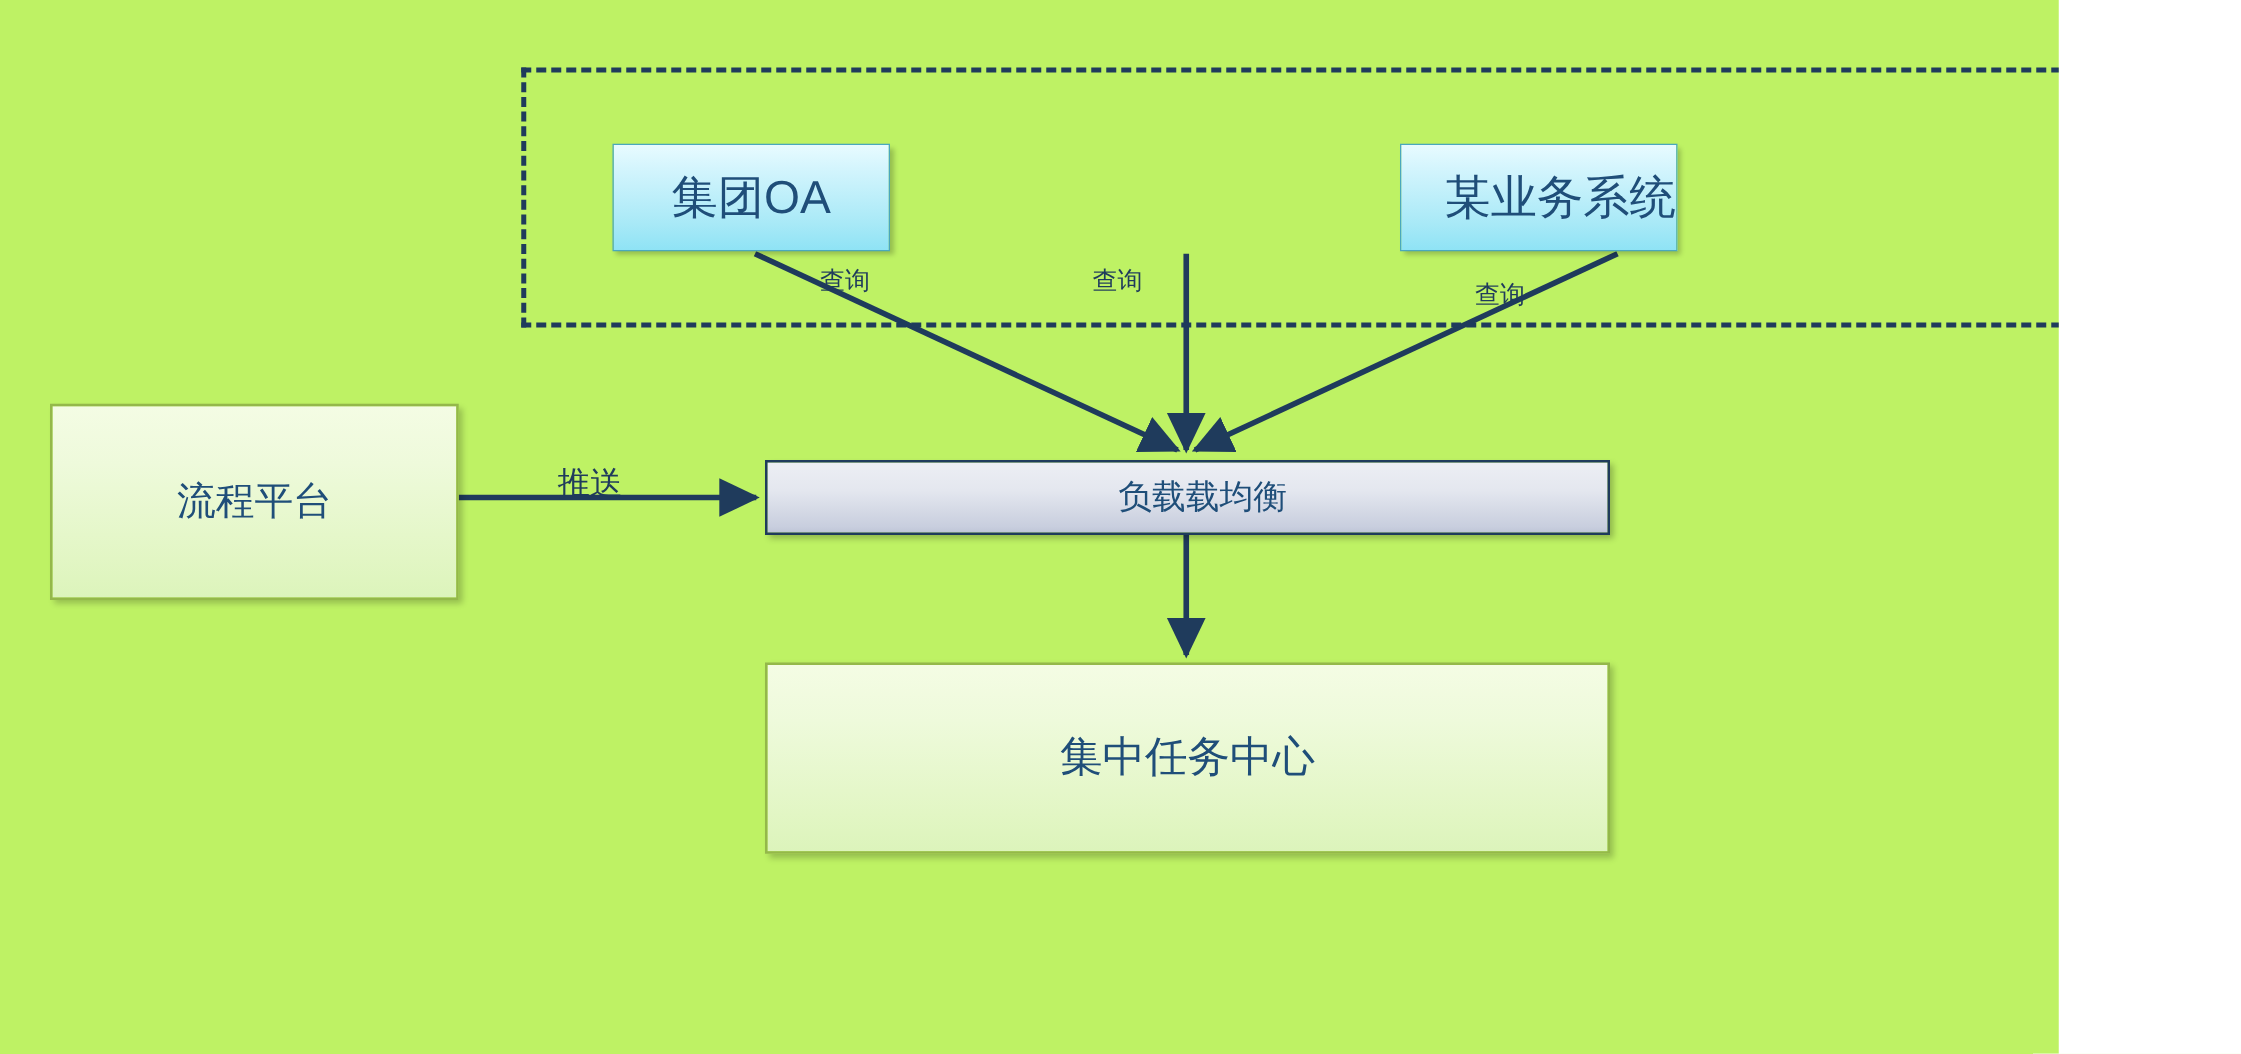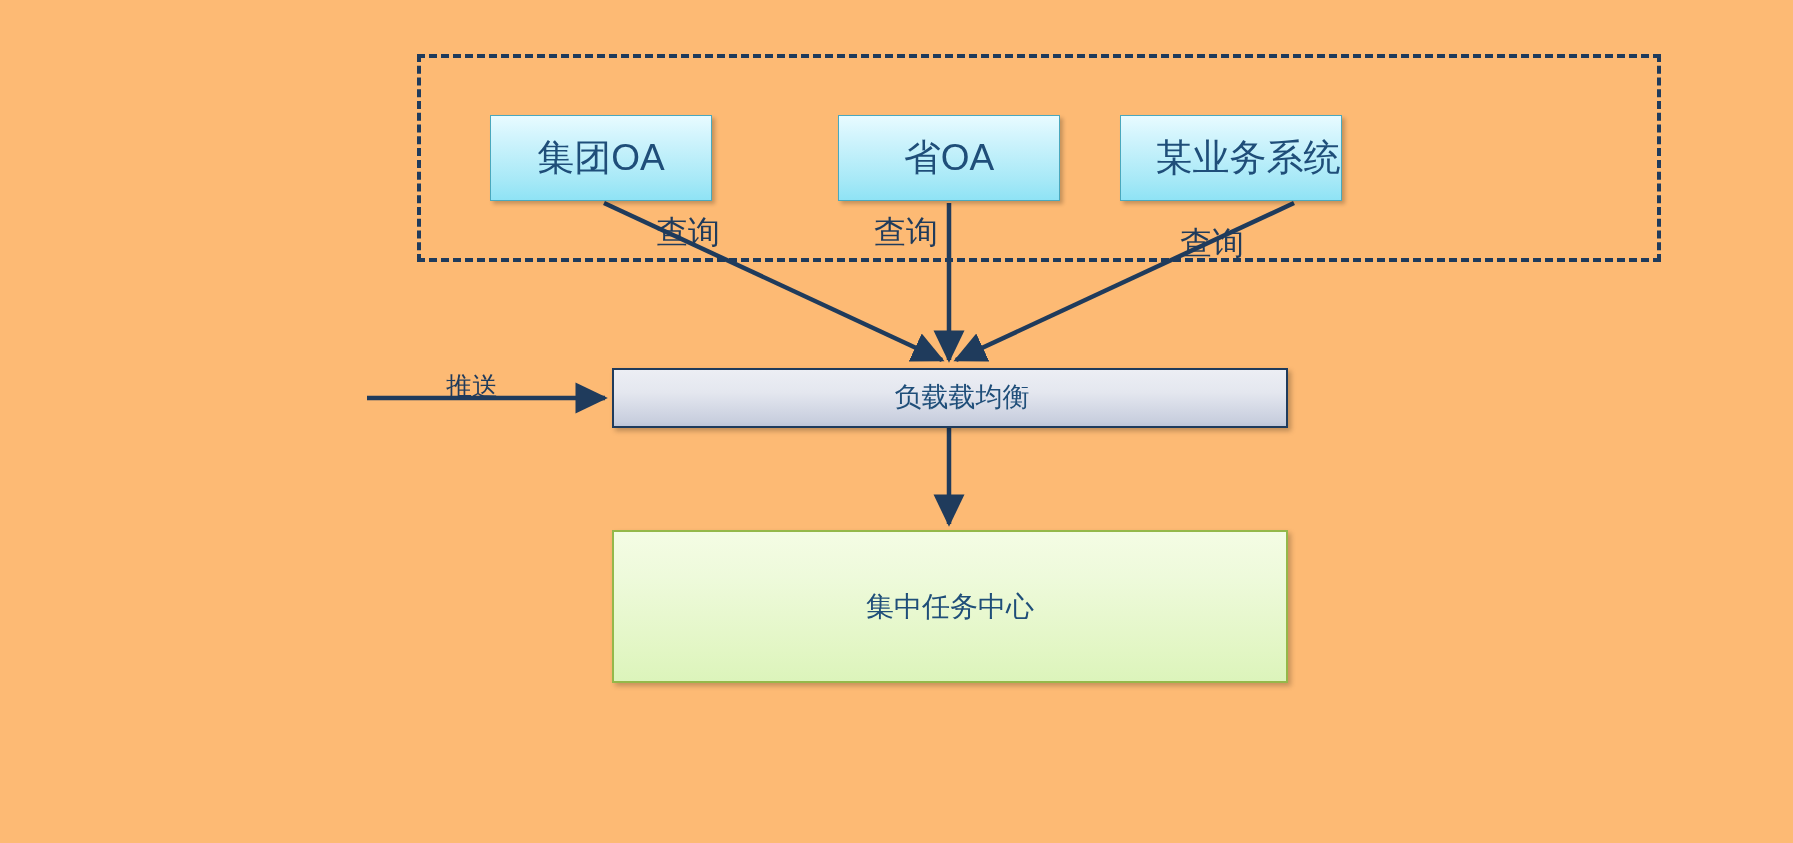--- a/index.html
+++ b/index.html
@@ -5,23 +5,23 @@
   html, body {
     margin: 0;
     padding: 0;
     background: #ffffff;
   }
   body {
     font-family: "Liberation Sans", "DejaVu Sans", sans-serif;
   }
   #canvas {
     position: relative;
-    width: 1793px;
+    width: 1647px;
     height: 843px;
-    background: #fdba74;
+    background: #bef264;
     overflow: hidden;
   }
   #edges {
     position: absolute;
     left: 0;
     top: 0;
     width: 1793px;
     height: 843px;
     pointer-events: none;
   }
@@ -64,36 +64,36 @@
     border: 2px solid #1f3b5c;
     box-shadow: 3px 3px 5px rgba(0,0,0,0.25);
     font-size: 27px;
   }
 
   
   .node-green {
     background: linear-gradient(to bottom, #f4fce4 0%, #eefadb 30%, #e2f6c4 80%, #dcf4bb 100%);
     border: 2px solid #94b84a;
     box-shadow: 3px 3px 5px rgba(0,0,0,0.22);
-    font-size: 28px;
+    font-size: 34px;
   }
 
   
   #node-group-oa      { left: 490px;  top: 115px; width: 222px; height: 86px; }
   #node-province-oa   { left: 838px;  top: 115px; width: 222px; height: 86px; }
   #node-biz-system    { left: 1120px; top: 115px; width: 222px; height: 86px; padding-left: 34px; }
   #node-load-balancer { left: 612px;  top: 368px; width: 676px; height: 60px; padding-left: 24px; }
   #node-process-plat  { left: 40px;   top: 323px; width: 327px; height: 157px; font-size: 31px; }
   #node-task-center   { left: 612px;  top: 530px; width: 676px; height: 153px; }
 
   
   .edge-label {
     position: absolute;
     color: #1f3b5c;
-    font-size: 32px;
+    font-size: 20px;
     white-space: pre;
   }
   #label-query-1 { left: 656px;  top: 211px; }
   #label-query-2 { left: 874px;  top: 211px; }
   #label-query-3 { left: 1180px; top: 222px; }
   #label-push    { left: 446px;  top: 359px; font-size: 26px; margin-top: 10px; }
 </style>
 </head>
 <body>
 
@@ -114,26 +114,26 @@
 
     <line x1="367" y1="398" x2="605" y2="398" stroke="#1f3b5c" stroke-width="4.5" marker-end="url(#arrow-head)"></line>
 
     <line x1="949" y1="428" x2="949" y2="524" stroke="#1f3b5c" stroke-width="4.5" marker-end="url(#arrow-head)"></line>
   </svg>
 
   <div class="group-region"></div>
 
   <div class="node node-blue" id="node-group-oa">集团OA</div>
 
-  <div class="node node-blue" id="node-province-oa">省OA</div>
 
   <div class="node node-blue" id="node-biz-system">某业务系统</div>
 
   <div class="node node-grey" id="node-load-balancer">负载载均衡</div>
 
+  <div class="node node-green" id="node-process-plat">流程平台</div>
 
   <div class="node node-green" id="node-task-center">集中任务中心</div>
 
   <div class="edge-label" id="label-query-1">查询</div>
 
   <div class="edge-label" id="label-query-2">查询</div>
 
   <div class="edge-label" id="label-query-3">查询</div>
 
   <div class="edge-label" id="label-push">推送</div>

